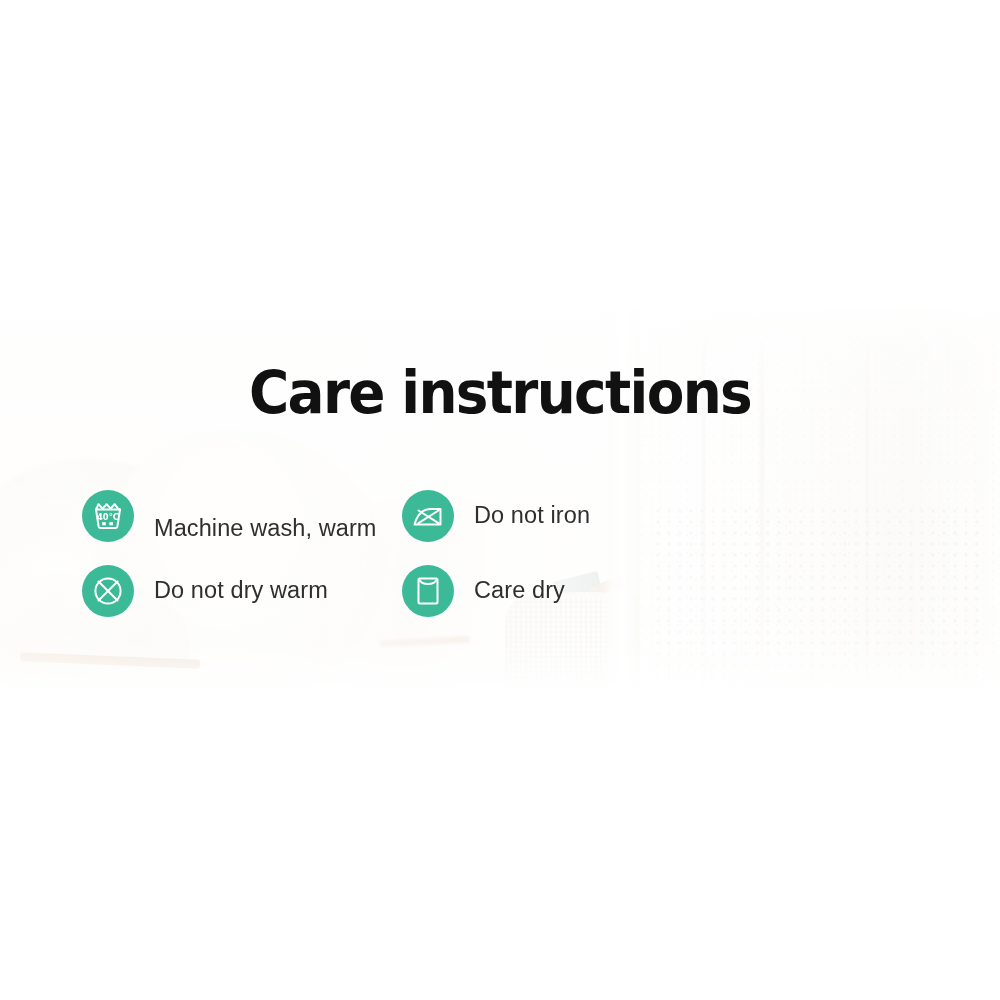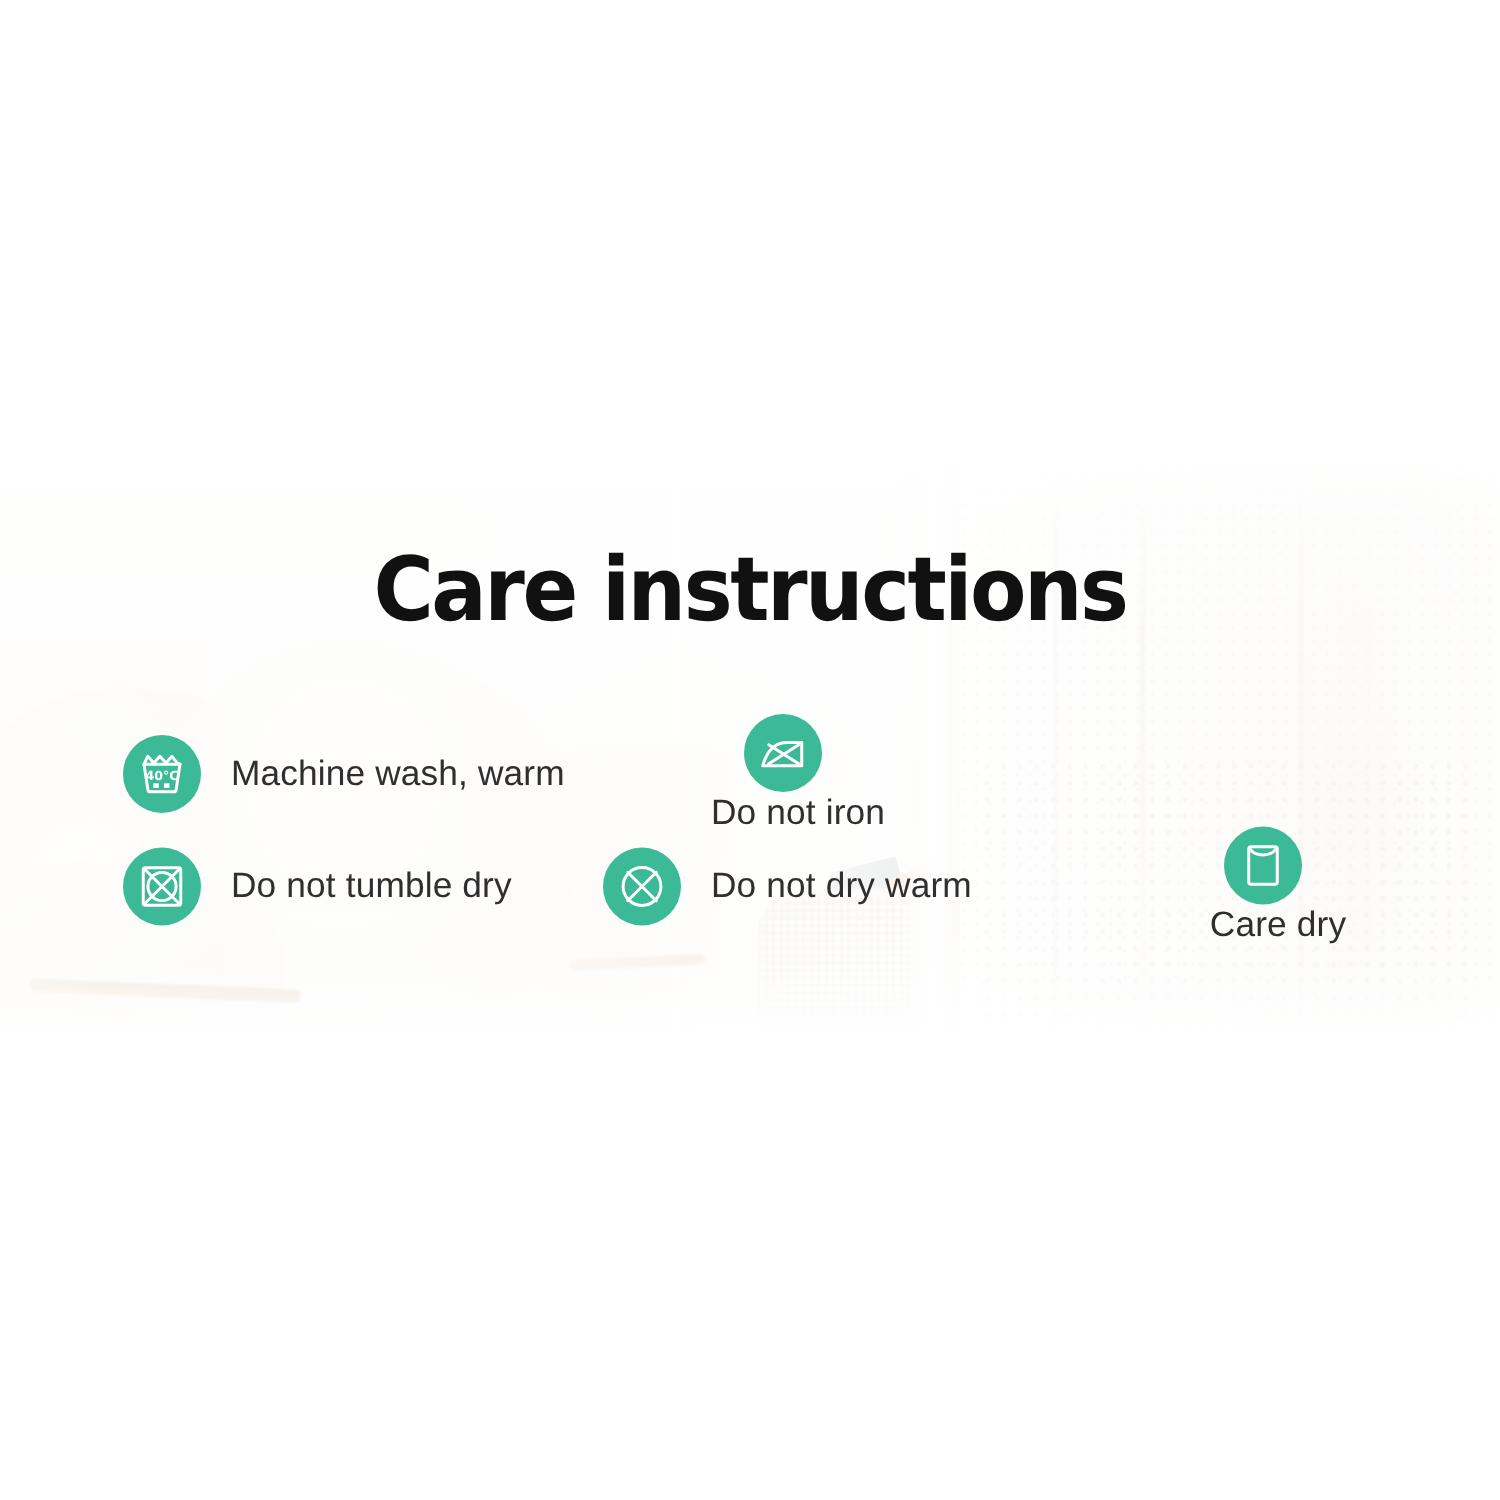--- a/index.html
+++ b/index.html
@@ -229,23 +229,23 @@
   .care-row {
     display: flex;
     align-items: center;
     height: 75px;
   }
 
   .care-item {
     display: flex;
     align-items: center;
   }
-  .care-item.col1 { width: 320px; }
+  .care-item.col1 { width: 320px; align-items: flex-end; }
   .care-item.col2 { width: 320px; }
-  .care-item.col3 { width: 240px; flex-direction: column; }
+  .care-item.col3 { width: 240px; }
 
   .icon-badge {
     width: 52px;
     height: 52px;
     min-width: 52px;
     border-radius: 50%;
     background: #3cba97;
     display: flex;
     align-items: center;
     justify-content: center;
@@ -318,31 +318,20 @@
               <line x1="27.5" y1="11.5" x2="7.5" y2="24.2" stroke="#ffffff" stroke-width="2" stroke-linecap="round"></line>
             </svg>
           </span>
           <span class="care-label">Do not iron</span>
         </div>
 
       </div>
 
       <div class="care-row">
 
-        <div class="care-item col1">
-          <span class="icon-badge">
-            <svg width="34" height="34" viewBox="0 0 34 34" aria-hidden="true">
-              <rect x="4.5" y="4.5" width="25" height="25" rx="1.5" fill="none" stroke="#ffffff" stroke-width="2"></rect>
-              <circle cx="17" cy="17" r="9.4" fill="none" stroke="#ffffff" stroke-width="2"></circle>
-              <line x1="5.8" y1="5.8" x2="28.2" y2="28.2" stroke="#ffffff" stroke-width="2" stroke-linecap="round"></line>
-              <line x1="28.2" y1="5.8" x2="5.8" y2="28.2" stroke="#ffffff" stroke-width="2" stroke-linecap="round"></line>
-            </svg>
-          </span>
-          <span class="care-label">Do not tumble dry</span>
-        </div>
 
         <div class="care-item col2">
           <span class="icon-badge">
             <svg width="34" height="34" viewBox="0 0 34 34" aria-hidden="true">
               <circle cx="17" cy="17" r="12.6" fill="none" stroke="#ffffff" stroke-width="2"></circle>
               <line x1="7.5" y1="7.5" x2="26.5" y2="26.5" stroke="#ffffff" stroke-width="2" stroke-linecap="round"></line>
               <line x1="26.5" y1="7.5" x2="7.5" y2="26.5" stroke="#ffffff" stroke-width="2" stroke-linecap="round"></line>
             </svg>
           </span>
           <span class="care-label">Do not dry warm</span>

